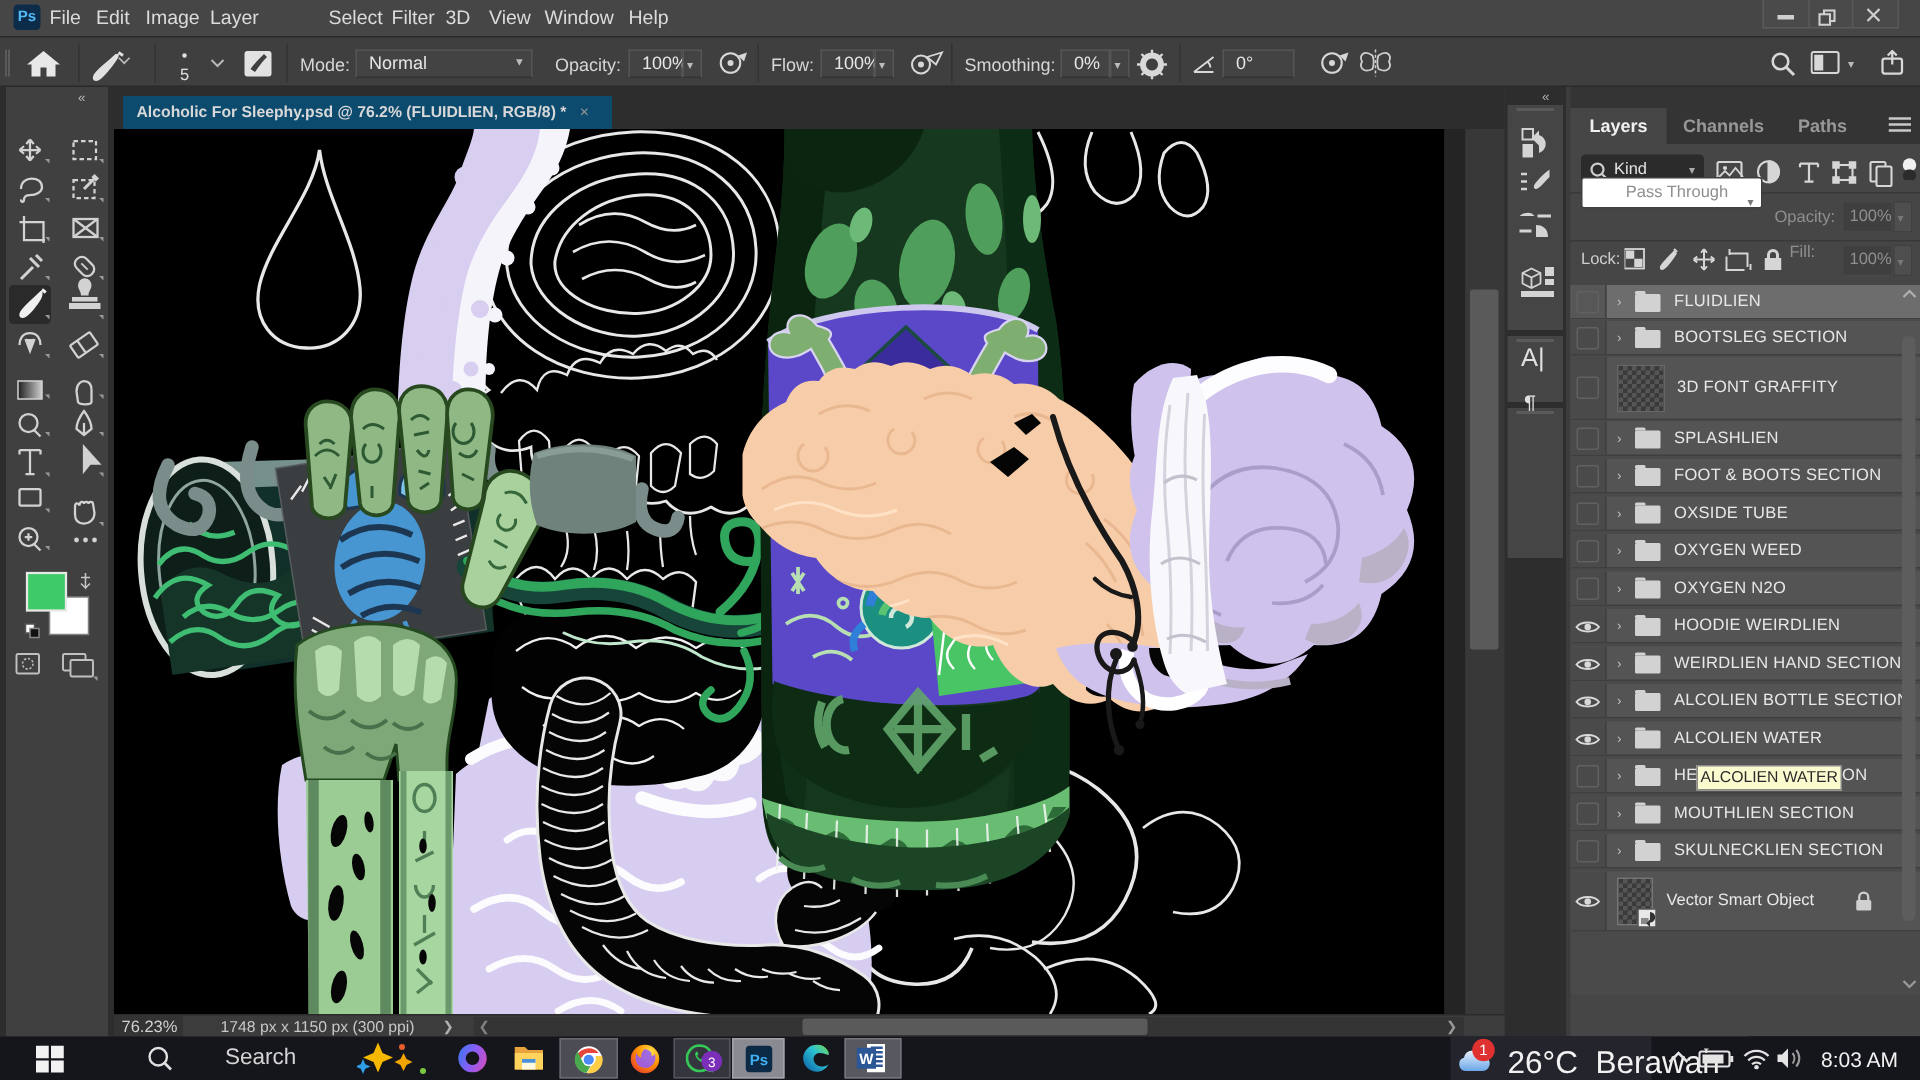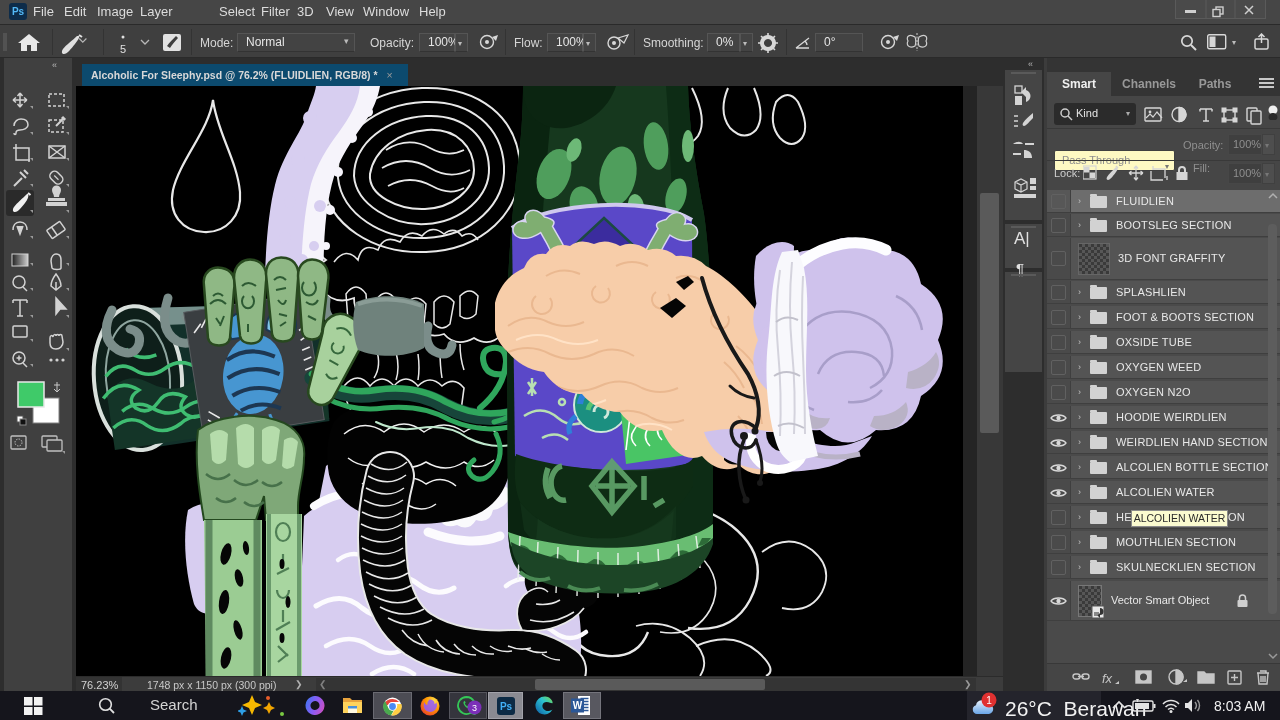--- a/index.html
+++ b/index.html
@@ -628,21 +628,21 @@
       <g fill="#5a5a5a">
         <rect x="8" y="14" width="25" height="2"></rect>
           <rect x="8" y="168" width="25" height="2"></rect>
           <rect x="8" y="216" width="25" height="2"></rect>
       </g>
     </svg>
   </div>
   <div id="layers">
 
     <div class="abs" style="left:0;top:0;width:233px;height:38px;background:#343434;"></div>
-    <div class="ltab" style="left:0;width:64px;background:#464646;color:#f0f0f0;font-weight:bold;">Smart</div>
+    <div class="ltab" style="left:0;width:64px;background:#464646;color:#f0f0f0;font-weight:bold;">Layers</div>
     <div class="ltab" style="left:64px;width:76px;color:#989898;font-weight:bold;">Channels</div>
     <div class="ltab" style="left:140px;width:56px;color:#989898;font-weight:bold;">Paths</div>
     <svg class="abs" style="left:212px;top:19px;" width="16" height="14">
         <path d="M0 2h15 M0 6h15 M0 10h15" stroke="#c8c8c8" stroke-width="1.8"></path>
       </svg>
 
     <div class="abs" style="left:7px;top:45px;width:82px;height:22px;background:#2b2b2b;border-radius:3px;color:#e4e4e4;font-size:11px;">
       <svg class="abs" style="left:5px;top:4px;" width="14" height="14">
           <circle cx="6" cy="6" r="4" fill="none" stroke="#cdcdcd" stroke-width="1.5"></circle>
           <path d="M9 9 l4 4" stroke="#cdcdcd" stroke-width="1.5"></path>
@@ -666,21 +666,21 @@
             <rect x="89.5" y="12.5" width="5" height="5"></rect>
           </g>
         <rect x="104" y="3" width="10" height="13" rx="1"></rect>
           <rect x="108" y="6" width="10" height="13" rx="1" fill="#464646"></rect>
       </g>
       <circle cx="130" cy="5" r="4.5" fill="#f0f0f0"></circle>
         <path d="M130 8 a4 4 0 0 0 -3 7 l6 0 a4 4 0 0 0 -3 -7" fill="#2b2b2b"></path>
     </svg>
 
     <div class="abs" style="left:0;top:70px;width:233px;height:32px;border-top:1px solid #393939;"></div>
-    <div class="abs" style="left:7px;top:92px;width:121px;height:21px;background:#fef9c3;border:1px solid #404040;border-radius:2px;color:#8f8f8f;font-size:11px;line-height:19px;padding-left:7px;">Pass Through <span style="position:absolute;right:5px;top:6px;font-size:8px;color:#777;">▾</span></div>
+    <div class="abs" style="left:7px;top:60px;width:121px;height:21px;background:#ffffff;border:1px solid #404040;border-radius:2px;color:#8f8f8f;font-size:11px;line-height:19px;padding-left:7px;text-align:center;">Pass Through <span style="position:absolute;right:5px;top:6px;font-size:8px;color:#777;">▾</span></div>
     <div class="abs" style="left:136px;top:81px;color:#8f8f8f;font-size:11px;">Opacity:</div>
     <div class="abs" style="left:181px;top:76px;width:34px;height:21px;background:#3f3f3f;border:1px solid #474747;color:#8f8f8f;font-size:11px;line-height:19px;padding-left:4px;">100%</div>
     <div class="abs" style="left:215px;top:76px;width:13px;height:21px;background:#4e4e4e;border:1px solid #404040;">
         <span style="position:absolute;left:2px;top:6px;font-size:8px;color:#777;">▾</span>
       </div>
 
     <div class="abs" style="left:0;top:102px;width:233px;height:30px;border-top:1px solid #393939;"></div>
     <div class="abs" style="left:7px;top:109px;color:#cecece;font-size:11px;">Lock:</div>
     <svg class="abs" style="left:36px;top:106px;" width="110" height="20">
       <g fill="#d6d6d6">
@@ -853,42 +853,20 @@
           </svg>
           <span class="nm" style="left:64px;top:13px;letter-spacing:0;">Vector Smart Object</span>
           <svg class="abs" style="left:189px;top:13px;" width="13" height="14">
             <path d="M3.5 6 v-2 a3 3 0 0 1 6 0 v2" fill="none" stroke="#d0d0d0" stroke-width="1.5"></path>
             <rect x="1.5" y="6" width="10" height="7" rx="1" fill="#d0d0d0"></rect>
           </svg>
         </div>
     </div>
     <div class="abs" style="left:84px;top:452px;width:97px;height:17px;background:#fbfbd0;border:1px solid #8a8a8a;color:#2a2a2a;font-size:10.5px;line-height:15px;text-align:center;white-space:nowrap;">ALCOLIEN WATER</div>
 
-    <div class="abs" style="left:0;top:605px;width:233px;height:28px;background:#454545;border-top:1px solid #383838;">
-      <svg width="233" height="28">
-        <g fill="none" stroke="#c6c6c6" stroke-width="1.4">
-          <g transform="translate(26,8)">
-              <rect x="0" y="2" width="7" height="5" rx="2.5"></rect>
-              <rect x="9" y="2" width="7" height="5" rx="2.5"></rect>
-              <path d="M5 4.5 h6"></path>
-            </g>
-          <text x="55" y="19" fill="#c6c6c6" stroke="none" font-size="13" font-style="italic">fx</text>
-          <path d="M68 20 l4 0 0 -3 z" fill="#c6c6c6" stroke="none"></path>
-          <rect x="89" y="7" width="15" height="12" fill="#c6c6c6"></rect>
-            <circle cx="96.5" cy="13" r="3.5" fill="#454545" stroke="none"></circle>
-          <circle cx="129" cy="13" r="7"></circle>
-            <path d="M129 6 v14 M129 6 a7 7 0 0 1 0 14" fill="#c6c6c6"></path>
-            <path d="M136 18 l4 0 0 -3 z" fill="#c6c6c6" stroke="none"></path>
-          <path d="M151 8 h6 l2 2 h8 v9 h-16 z" fill="#c6c6c6"></path>
-          <rect x="181" y="7" width="13" height="13" rx="1"></rect>
-            <path d="M187.5 10 v7 M184 13.5 h7"></path>
-          <path d="M210 9 h12 M211 9 l1 11 h8 l1 -11 M213 7 h6 v2 M214 12 v6 M216 12 v6 M218 12 v6"></path>
-        </g>
-      </svg>
-    </div>
 
     <svg class="abs" style="left:219px;top:132px;" width="14" height="473">
       <path d="M3 8 l4 -4 4 4" fill="none" stroke="#b0b0b0" stroke-width="1.5"></path>
       <rect x="2" y="34" width="9" height="390" rx="4" fill="#5d5d5d"></rect>
       <path d="M3 464 l4 4 4 -4" fill="none" stroke="#9a9a9a" stroke-width="1.5"></path>
     </svg>
   </div>
 
   <div id="statusbar">
     <div style="position:absolute; left:0; top:0; width:46px; height:15px; background:#333333;"></div>

